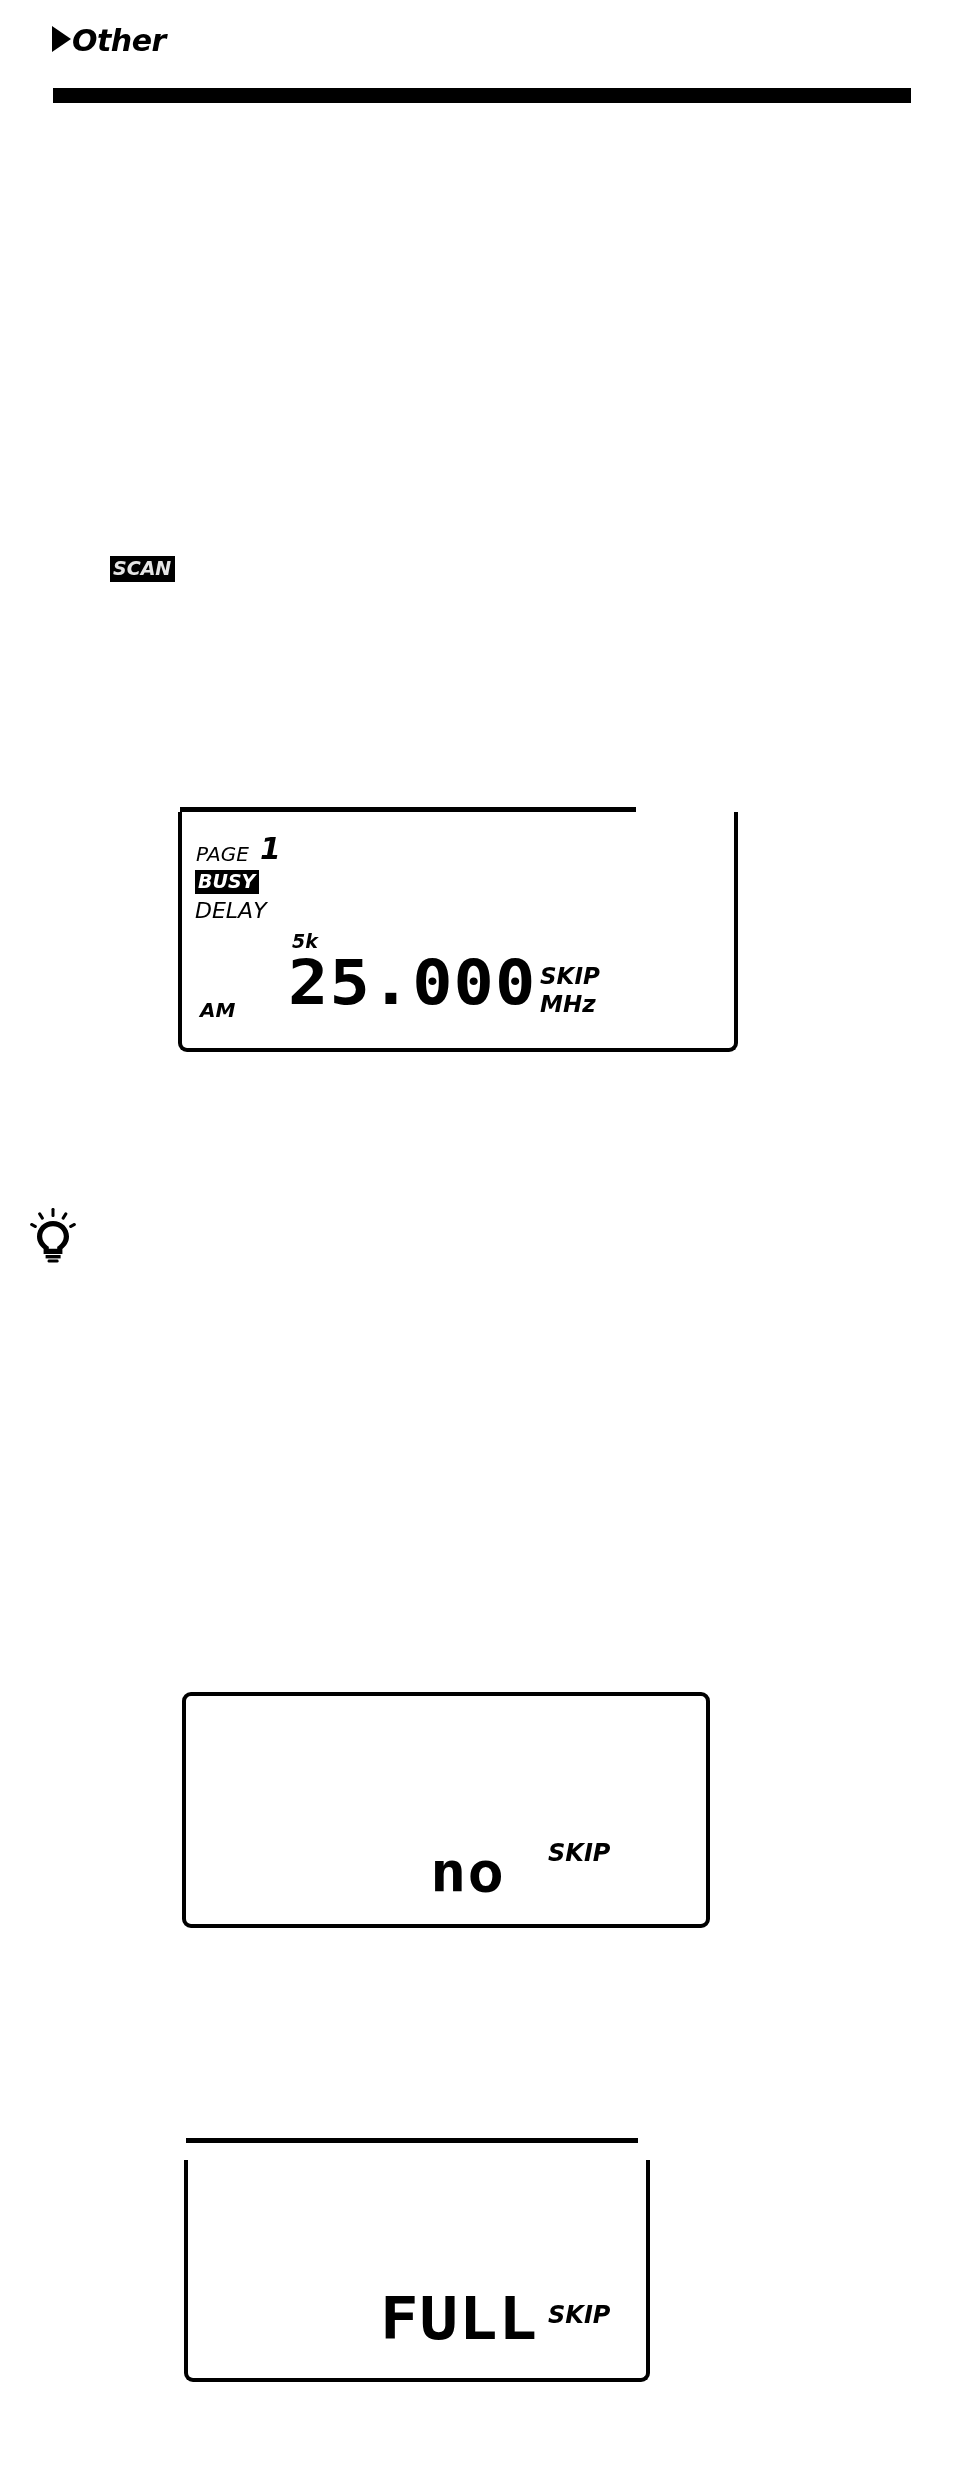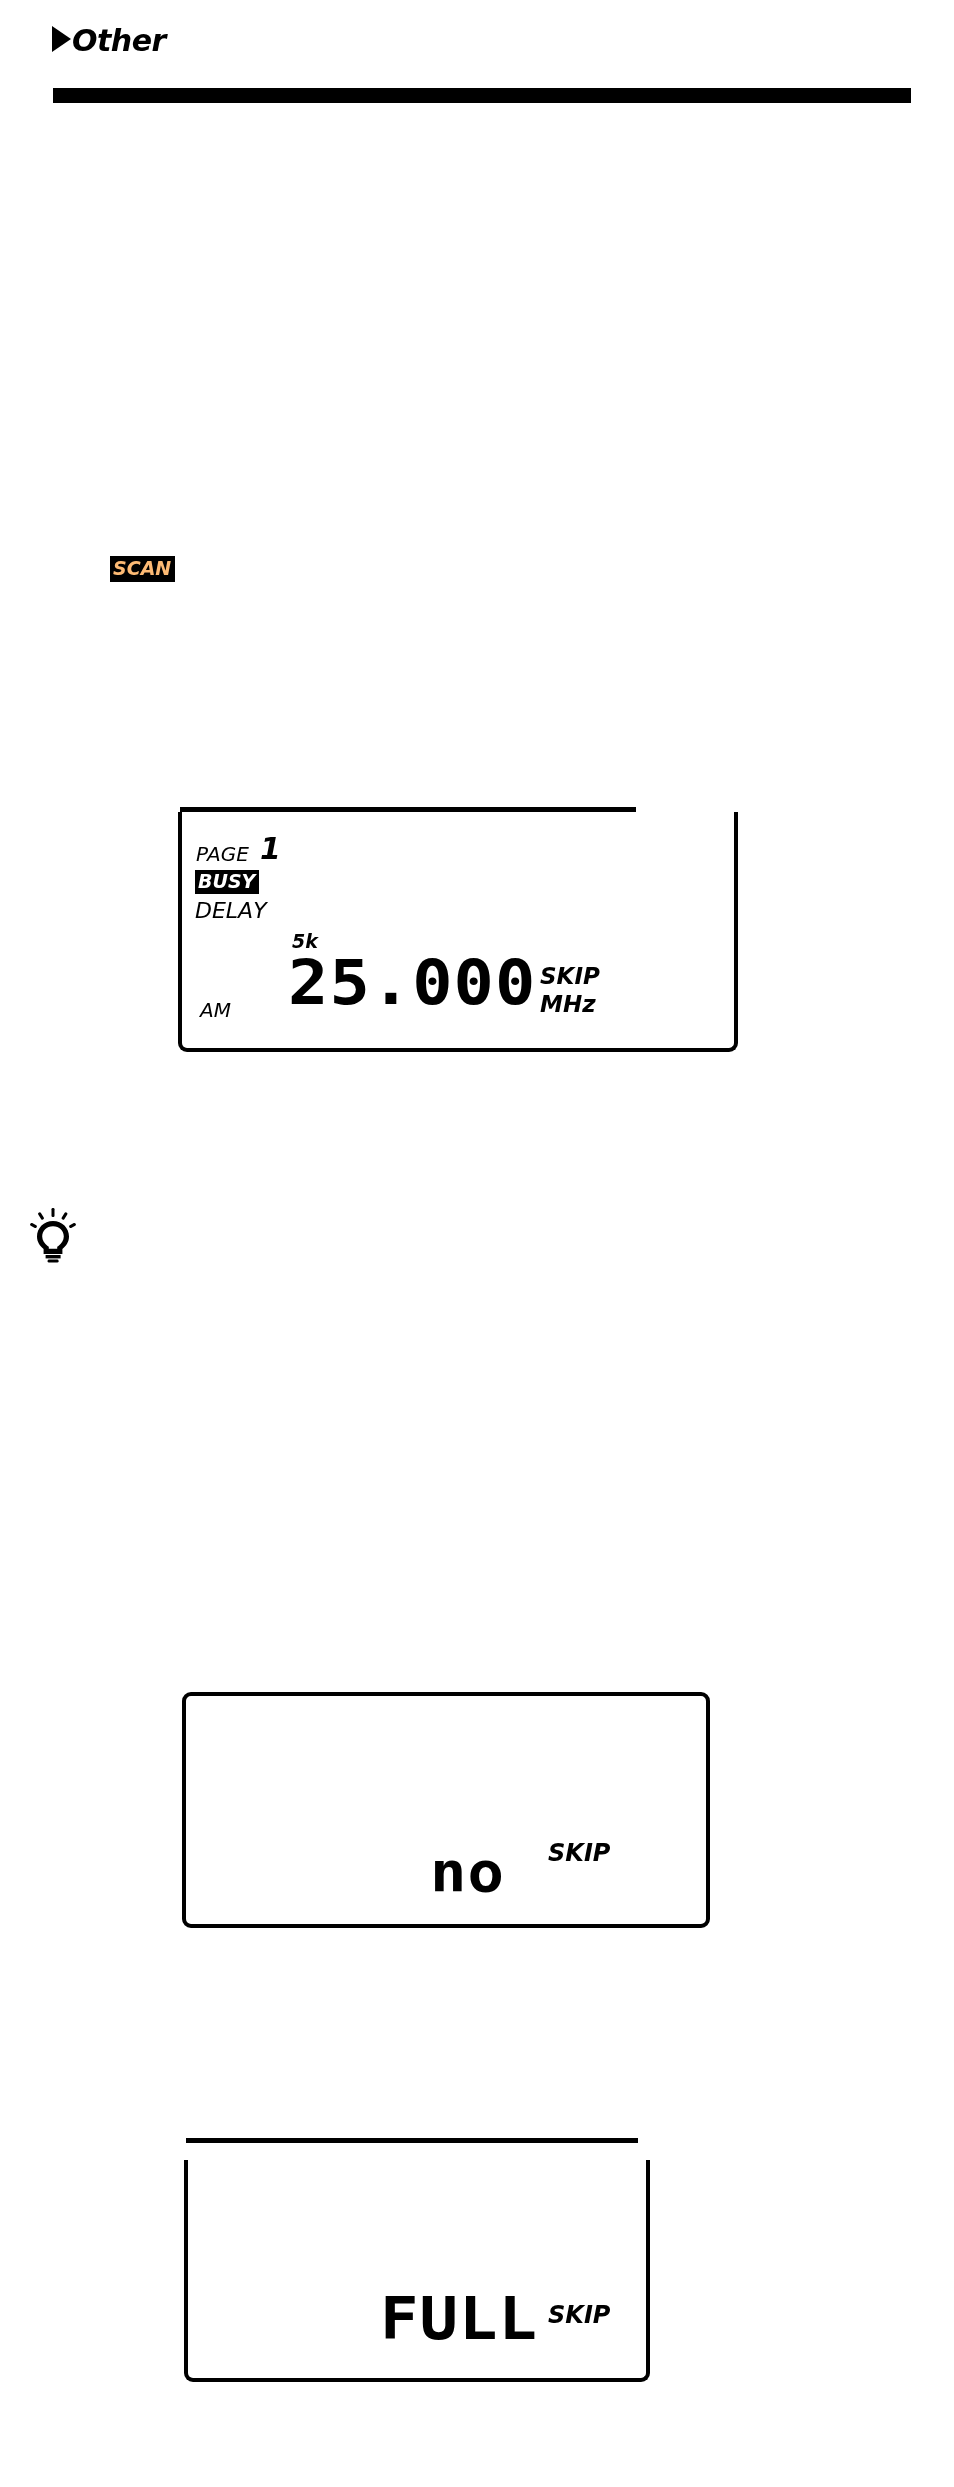--- a/index.html
+++ b/index.html
@@ -55,21 +55,21 @@
     height: 15px;
     background: #000;
   }
 
   
   #scan-badge {
     position: absolute;
     left: 110px;
     top: 556px;
     background: #000;
-    color: #fdba74;
+    color: #e5e5e5;
     font-family: "DejaVu Sans", sans-serif;
     font-weight: bold;
     font-style: italic;
     font-size: 19px;
     line-height: 19px;
     padding: 3px 4px 4px 3px;
     letter-spacing: 0px;
     white-space: nowrap;
   }
 
@@ -160,21 +160,21 @@
   }
   #p1-step {
     position: absolute; left: 70px; top: 120px;
     font-family: "DejaVu Sans", sans-serif;
     font-weight: bold; font-style: italic;
     font-size: 19px; line-height: 19px; margin-left: 44px;
   }
   #p1-mode {
     position: absolute; left: 22px; top: 188px;
     font-family: "DejaVu Sans", sans-serif;
-    font-weight: normal; font-style: italic;
+    font-weight: bold; font-style: italic;
     font-size: 20px; line-height: 20px;
   }
   #p1-freq {
     position: absolute; left: 110px; top: 140px;
     font-size: 62px; line-height: 62px;
     font-stretch: condensed;
     transform: scaleX(1.08);
     transform-origin: left top;
   }
   #p1-skip {

